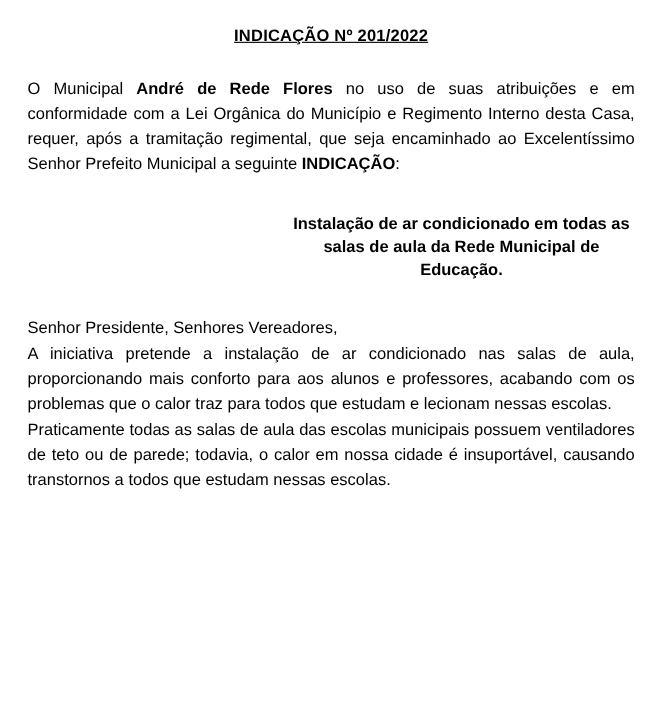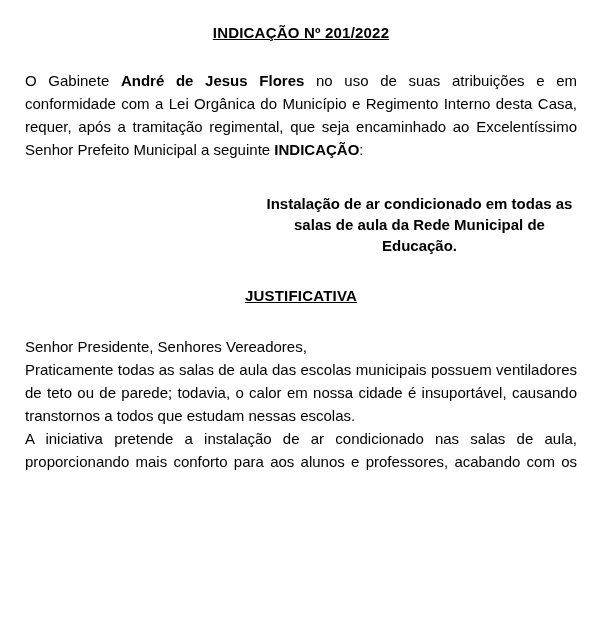--- a/index.html
+++ b/index.html
@@ -70,27 +70,26 @@
     font-weight: bold;
   }
 </style>
 </head>
 <body>
 
 <div class="page">
 
   <h1 class="doc-title">INDICAÇÃO Nº 201/2022</h1>
 
-  <p class="opening"><span>O Gabinete </span><span class="b">André de Jesus Flores</span><span> no uso de suas atribuições e em conformidade com a Lei Orgânica do Município e Regimento Interno desta Casa, requer, após a tramitação regimental, que seja encaminhado ao Excelentíssimo Senhor Prefeito Municipal a seguinte </span><span class="b">INDICAÇÃO</span><span>:</span></p>
+  <p class="opening"><span>O Municipal </span><span class="b">André de Rede Flores</span><span> no uso de suas atribuições e em conformidade com a Lei Orgânica do Município e Regimento Interno desta Casa, requer, após a tramitação regimental, que seja encaminhado ao Excelentíssimo Senhor Prefeito Municipal a seguinte </span><span class="b">INDICAÇÃO</span><span>:</span></p>
 
   <p class="subject">Instalação de ar condicionado em todas as salas de aula da Rede Municipal de Educação.</p>
 
-  <h2 class="justification-heading">JUSTIFICATIVA</h2>
 
   <div class="justification-body">
     <p class="salutation">Senhor Presidente, Senhores Vereadores,</p>
+    <p>A iniciativa pretende a instalação de ar condicionado nas salas de aula, proporcionando mais conforto para aos alunos e professores, acabando com os problemas que o calor traz para todos que estudam e lecionam nessas escolas.</p>
     <p>Praticamente todas as salas de aula das escolas municipais possuem ventiladores de teto ou de parede; todavia, o calor em nossa cidade é insuportável, causando transtornos a todos que estudam nessas escolas.</p>
-    <p>A iniciativa pretende a instalação de ar condicionado nas salas de aula, proporcionando mais conforto para aos alunos e professores, acabando com os problemas que o calor traz para todos que estudam e lecionam nessas escolas.</p>
   </div>
 
 
 
 </div>
 
 </body></html>

